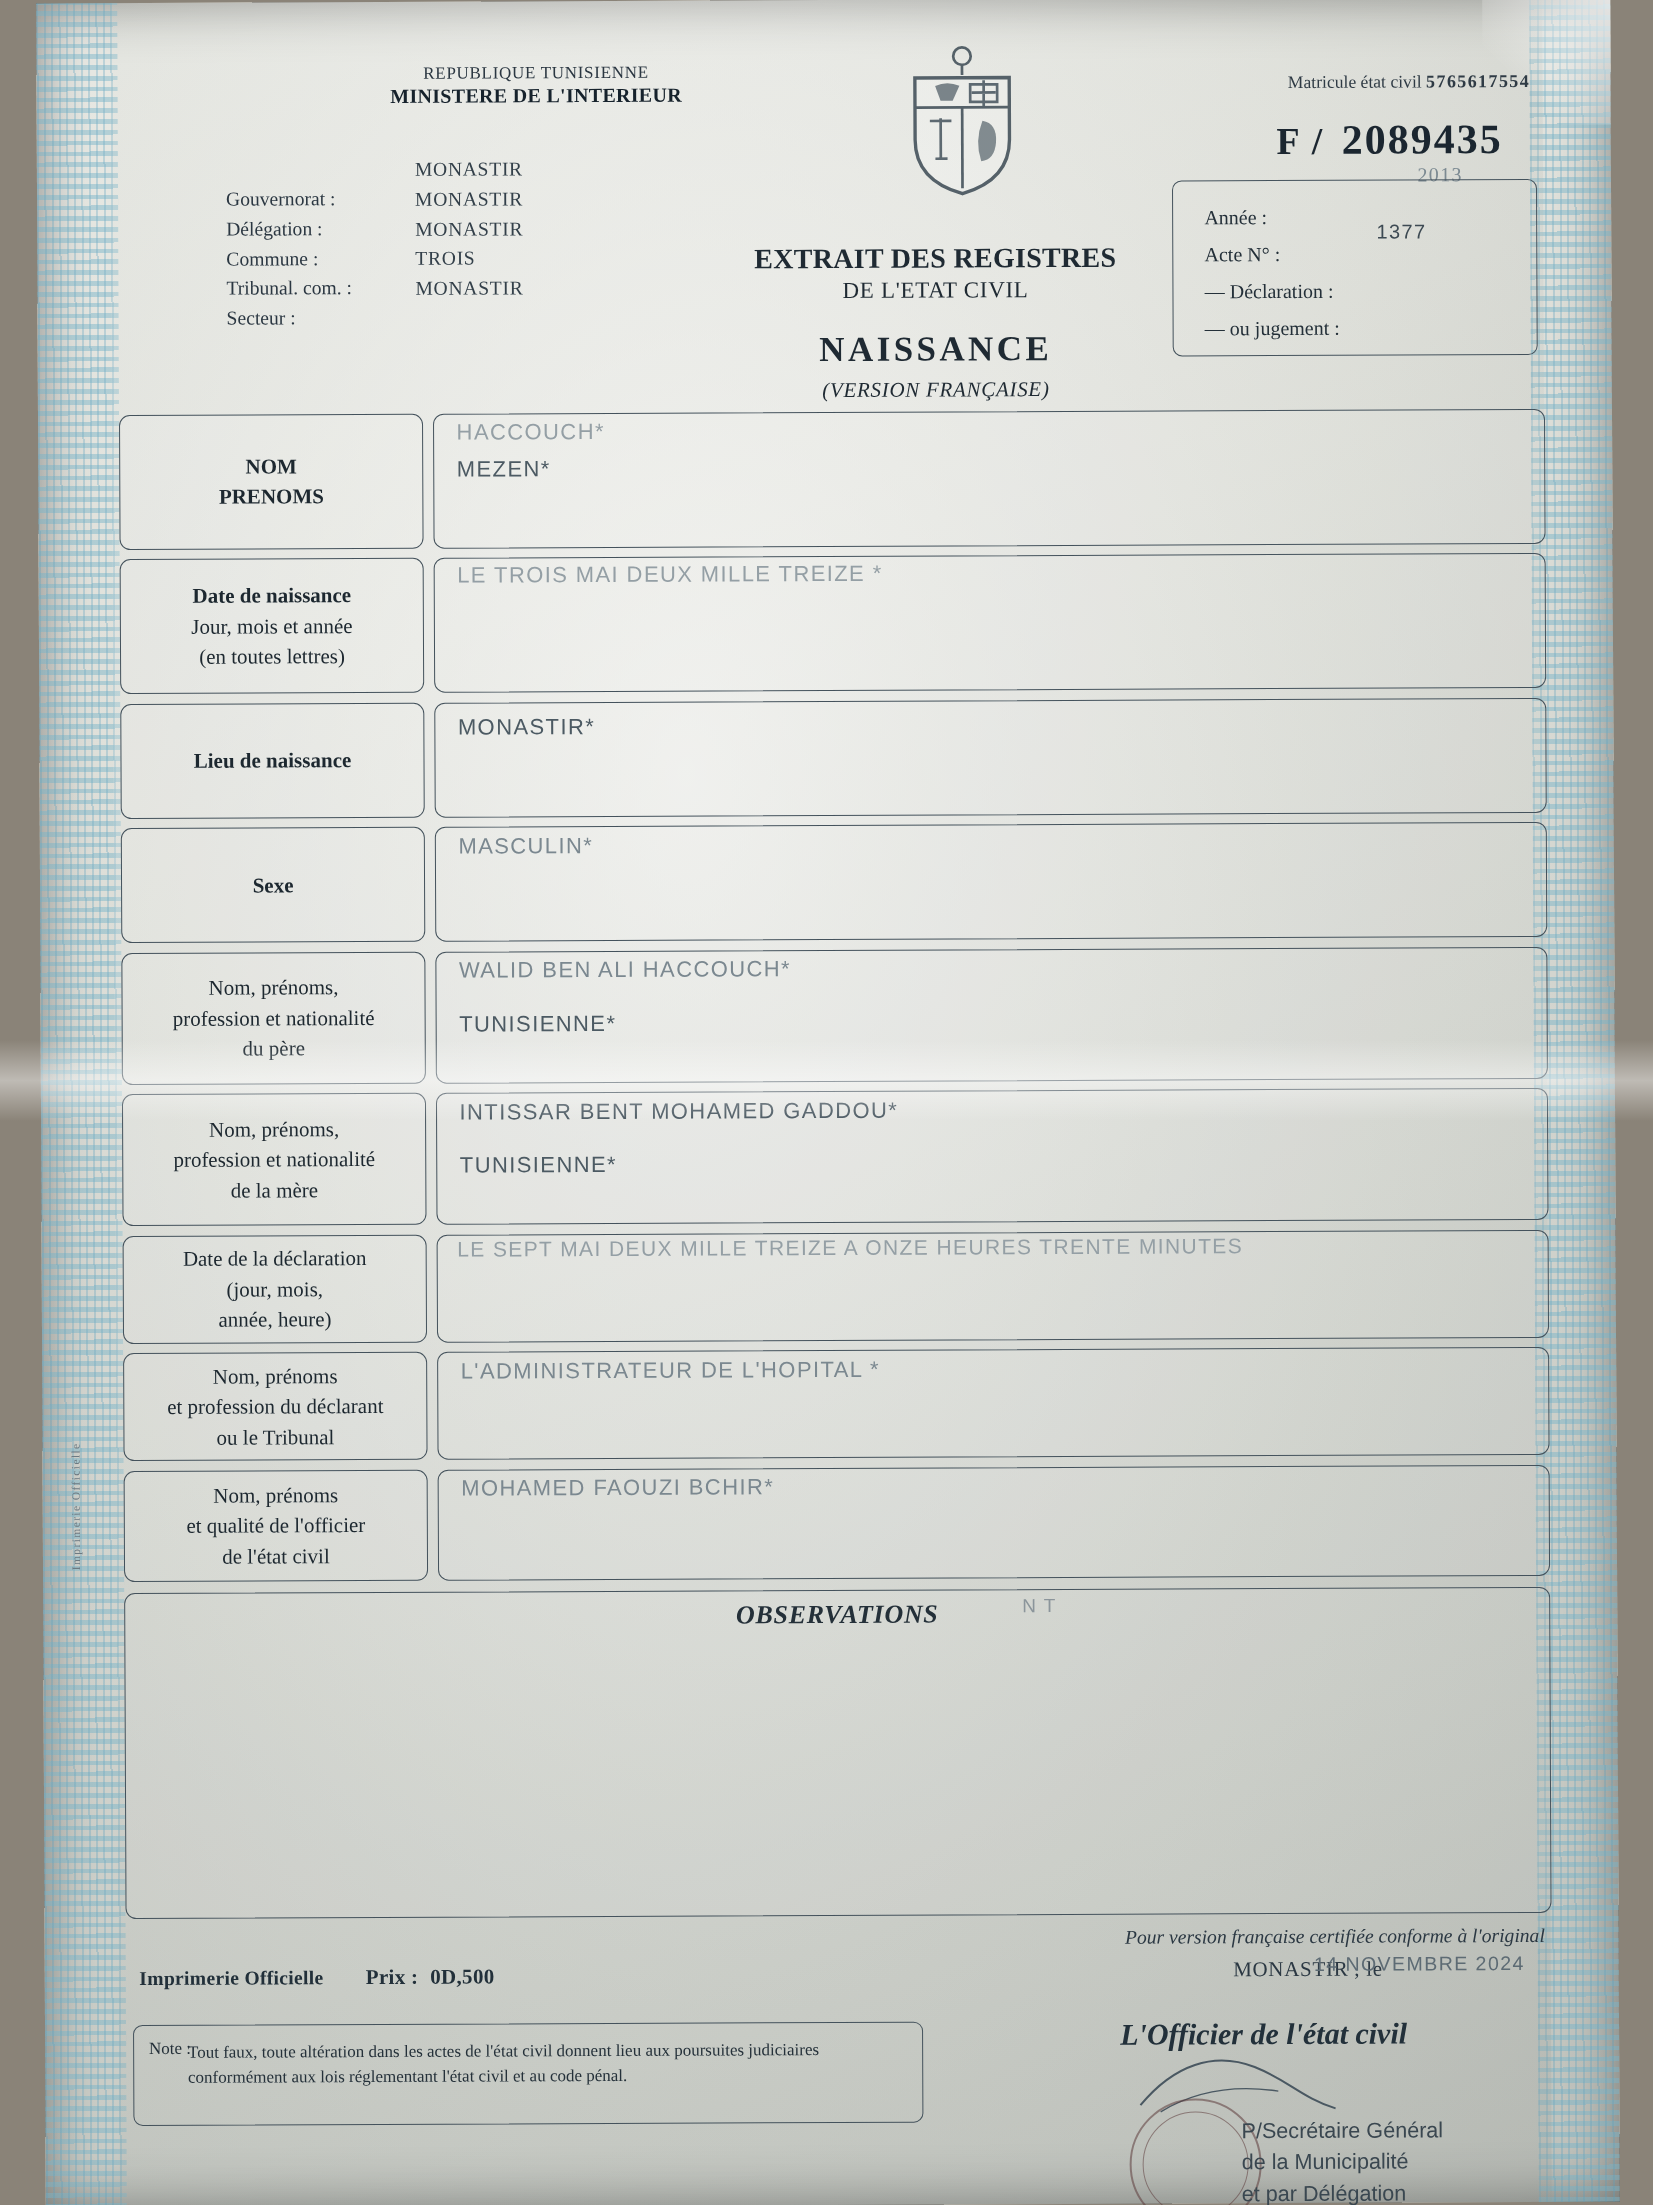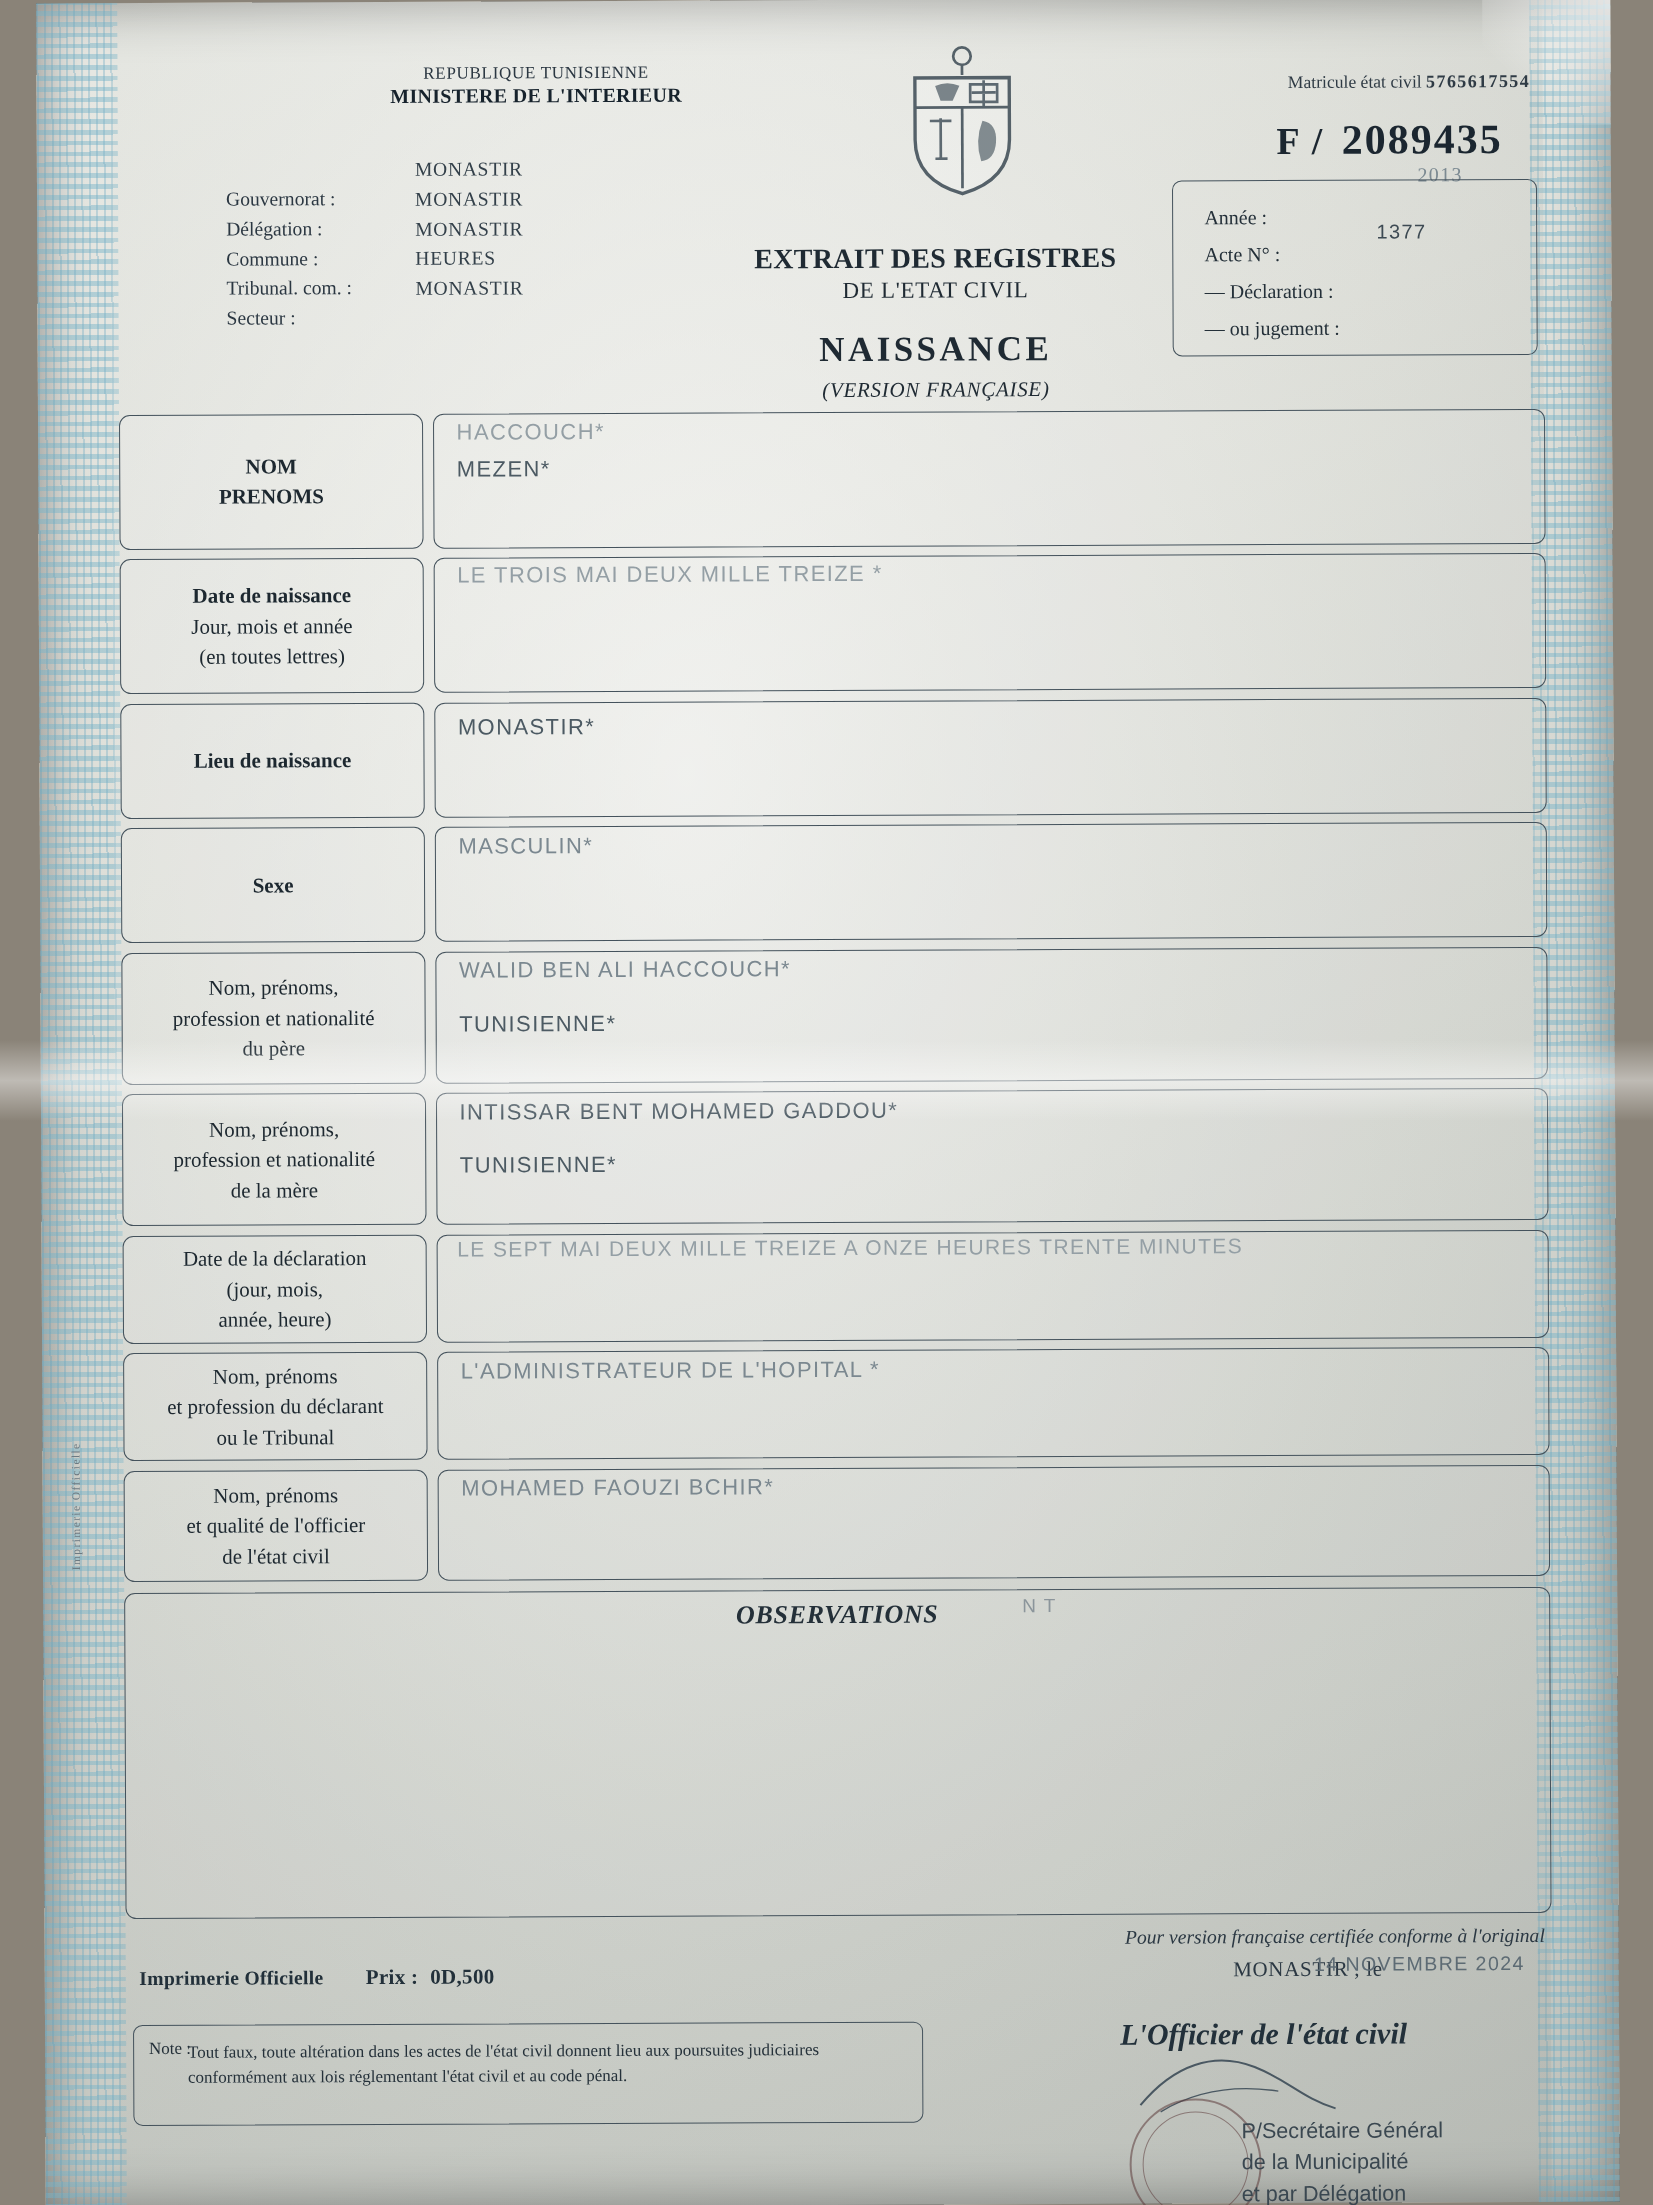--- a/index.html
+++ b/index.html
@@ -273,21 +273,21 @@
           <div>Délégation :</div>
           <div>Commune :</div>
           <div>Tribunal. com. :</div>
           <div>Secteur :</div>
         </div>
 
         <div class="values">
           <div>MONASTIR</div>
           <div>MONASTIR</div>
           <div>MONASTIR</div>
-          <div>HEURES</div>
+          <div>TROIS</div>
           <div>MONASTIR</div>
         </div>
 
         <div class="emblem">
           <svg viewBox="0 0 220 230" xmlns="http://www.w3.org/2000/svg">
             <circle cx="110" cy="16" r="13" fill="none" stroke="#3c4a54" stroke-width="4"></circle>
             <path d="M110 30 L110 44" stroke="#3c4a54" stroke-width="4"></path>
             <path d="M40 48 H180 V140 Q180 200 110 220 Q40 200 40 140 Z" fill="rgba(255,255,255,0.25)" stroke="#3c4a54" stroke-width="5"></path>
             <path d="M40 92 H180" stroke="#3c4a54" stroke-width="4"></path>
             <path d="M110 92 V212" stroke="#3c4a54" stroke-width="4"></path>

